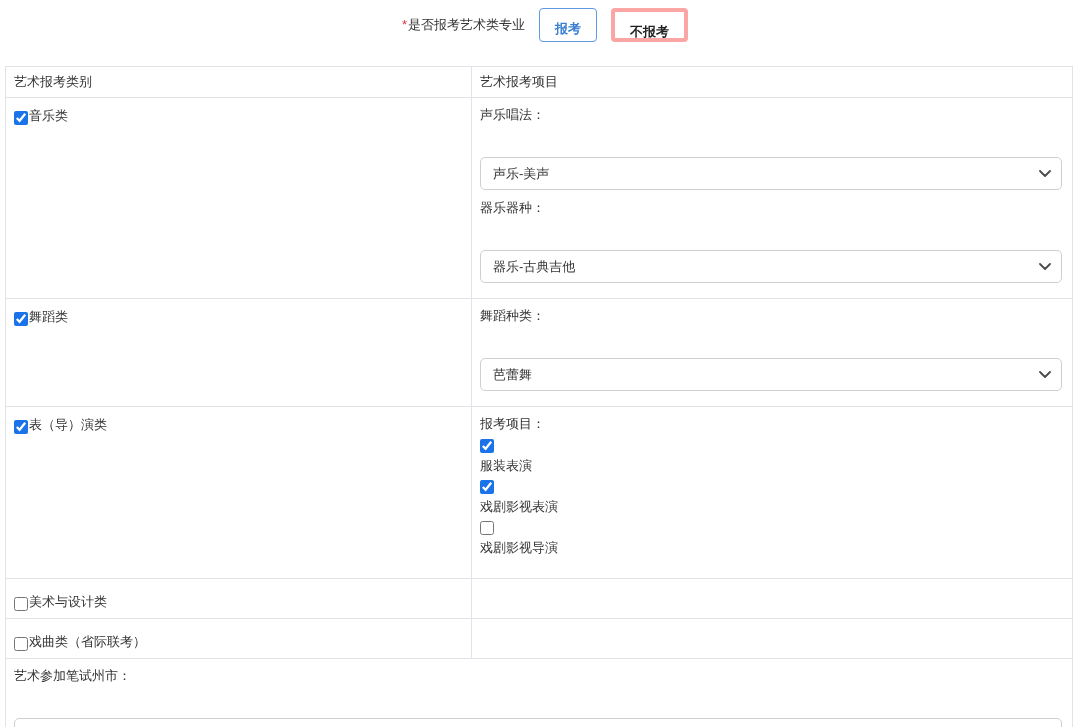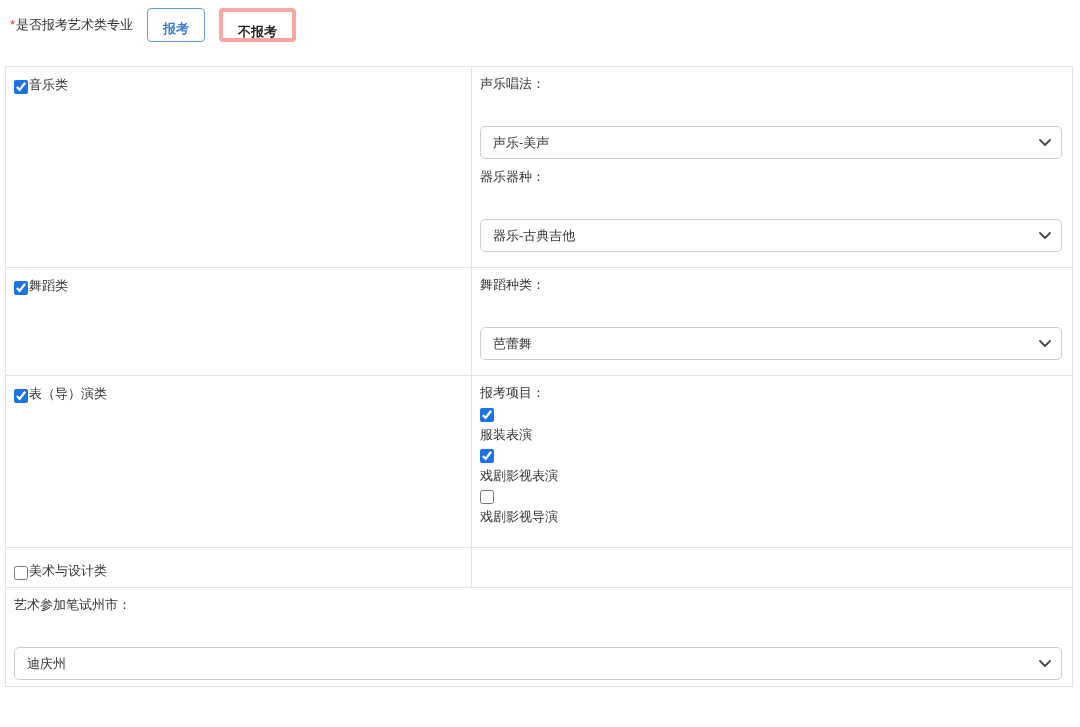--- a/index.html
+++ b/index.html
@@ -4,21 +4,21 @@
 <style>
   * { box-sizing: border-box; }
   html,body { margin:0; padding:0; background:#fff; }
   body {
     width:1080px; height:727px; overflow:hidden;
     font-family:"Liberation Sans","DejaVu Sans",sans-serif;
     font-size:13px; color:#333;
   }
 
   
-  .topbar { display:flex; align-items:center; padding:8px 0 0 10px; height:42px; }
+  .topbar { display:flex; align-items:center; padding:8px 0 0 10px; height:42px;justify-content:center; }
   .question { color:#333; white-space:nowrap; }
   .req { color:#d9333f; margin-right:1px; }
   .btn {
     height:34px; padding:4px 15px; margin-left:14px;
     border-radius:4px; background:#fff; font-size:13px;
     font-family:inherit; cursor:pointer; line-height:32px;
   }
   .btn-apply  { border:1px solid #5e9be0; color:#3a7fd2; font-weight:600; }
   .btn-decline{ border:4px solid #fca5a5; color:#1f1f1f; font-weight:700; }
 
@@ -72,20 +72,24 @@
   <button class="btn btn-decline">不报考</button>
 </div>
 
 <table class="art">
   <colgroup>
       <col class="c1">
       <col class="c2">
     </colgroup>
 
   <tbody>
+      <tr>
+    <th class="hd">艺术报考类别</th>
+    <th class="hd">艺术报考项目</th>
+  </tr>
 
   <tr>
     <td style="height:142px;">
       <label class="cat">
         <input type="checkbox" checked="" style="">
         <span>音乐类</span>
       </label>
     </td>
     <td class="items">
       <div class="field-label">声乐唱法：</div>
@@ -164,20 +168,29 @@
     <td>
       <label class="cat">
         <input type="checkbox" style="">
         <span>美术与设计类</span>
       </label>
     </td>
     <td></td>
   </tr>
 
 
+  <tr class="simple">
+    <td>
+      <label class="cat">
+        <input type="checkbox" style="">
+        <span>戏曲类（省际联考）</span>
+      </label>
+    </td>
+    <td></td>
+  </tr>
 
   <tr>
     <td class="city-cell" colspan="2">
       <div class="field-label">艺术参加笔试州市：</div>
       <div class="select-wrap" style="margin-bottom:0;">
         <select>
           <option>迪庆州</option>
         </select>
         <span class="chev">
           <svg width="12" height="8" viewBox="0 0 12 8">

